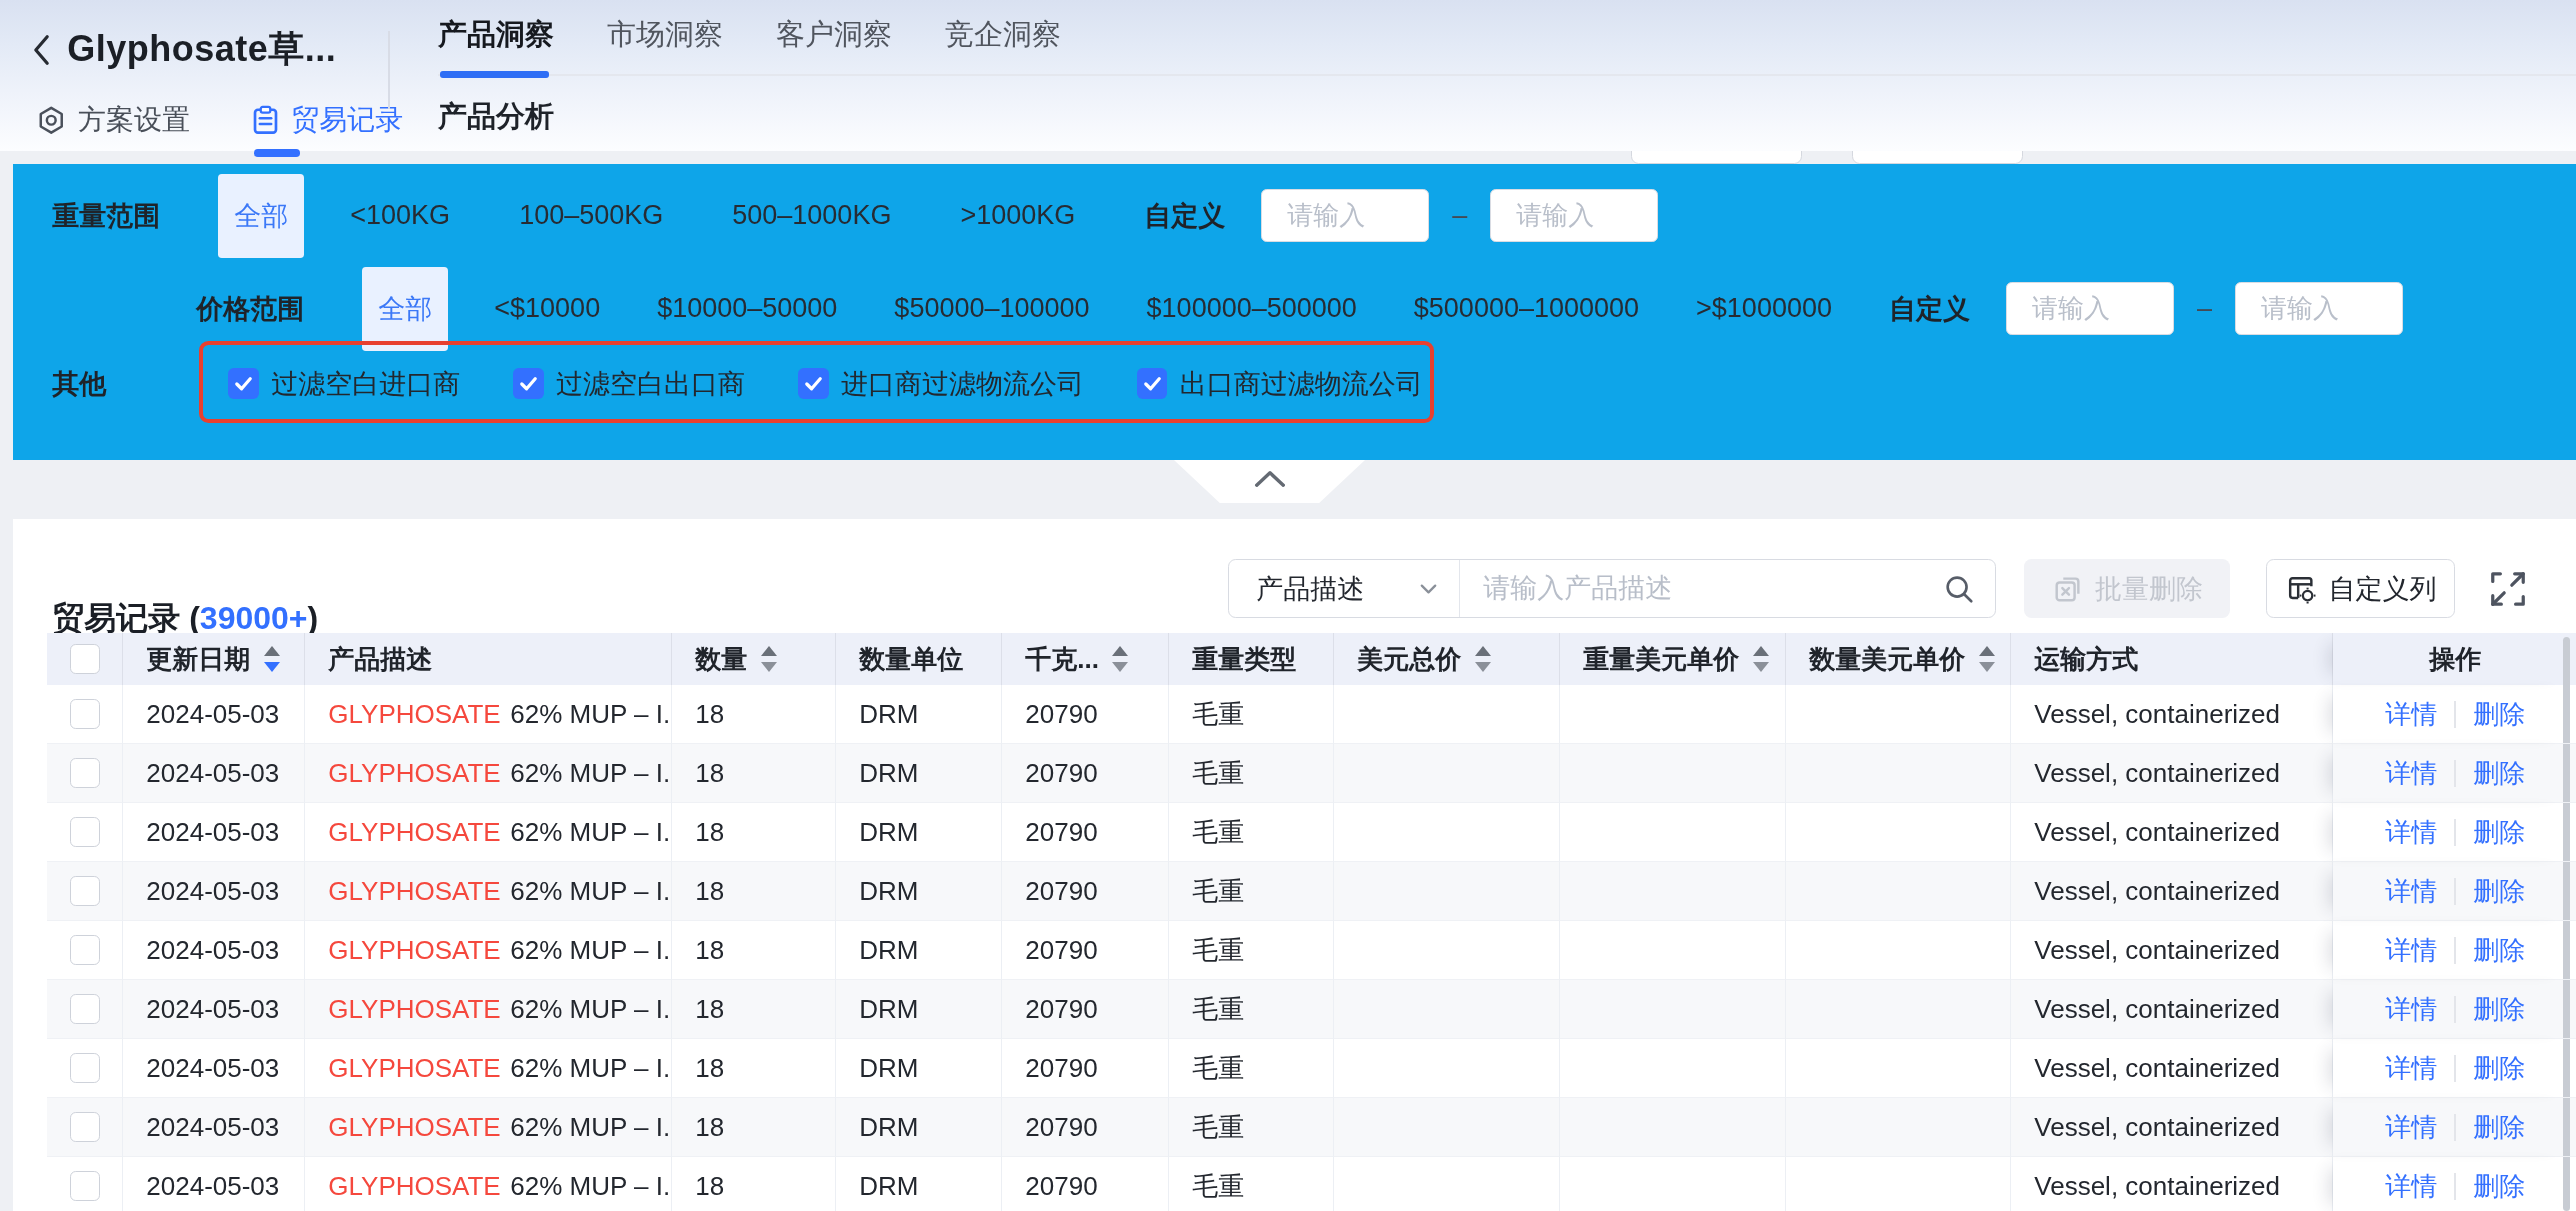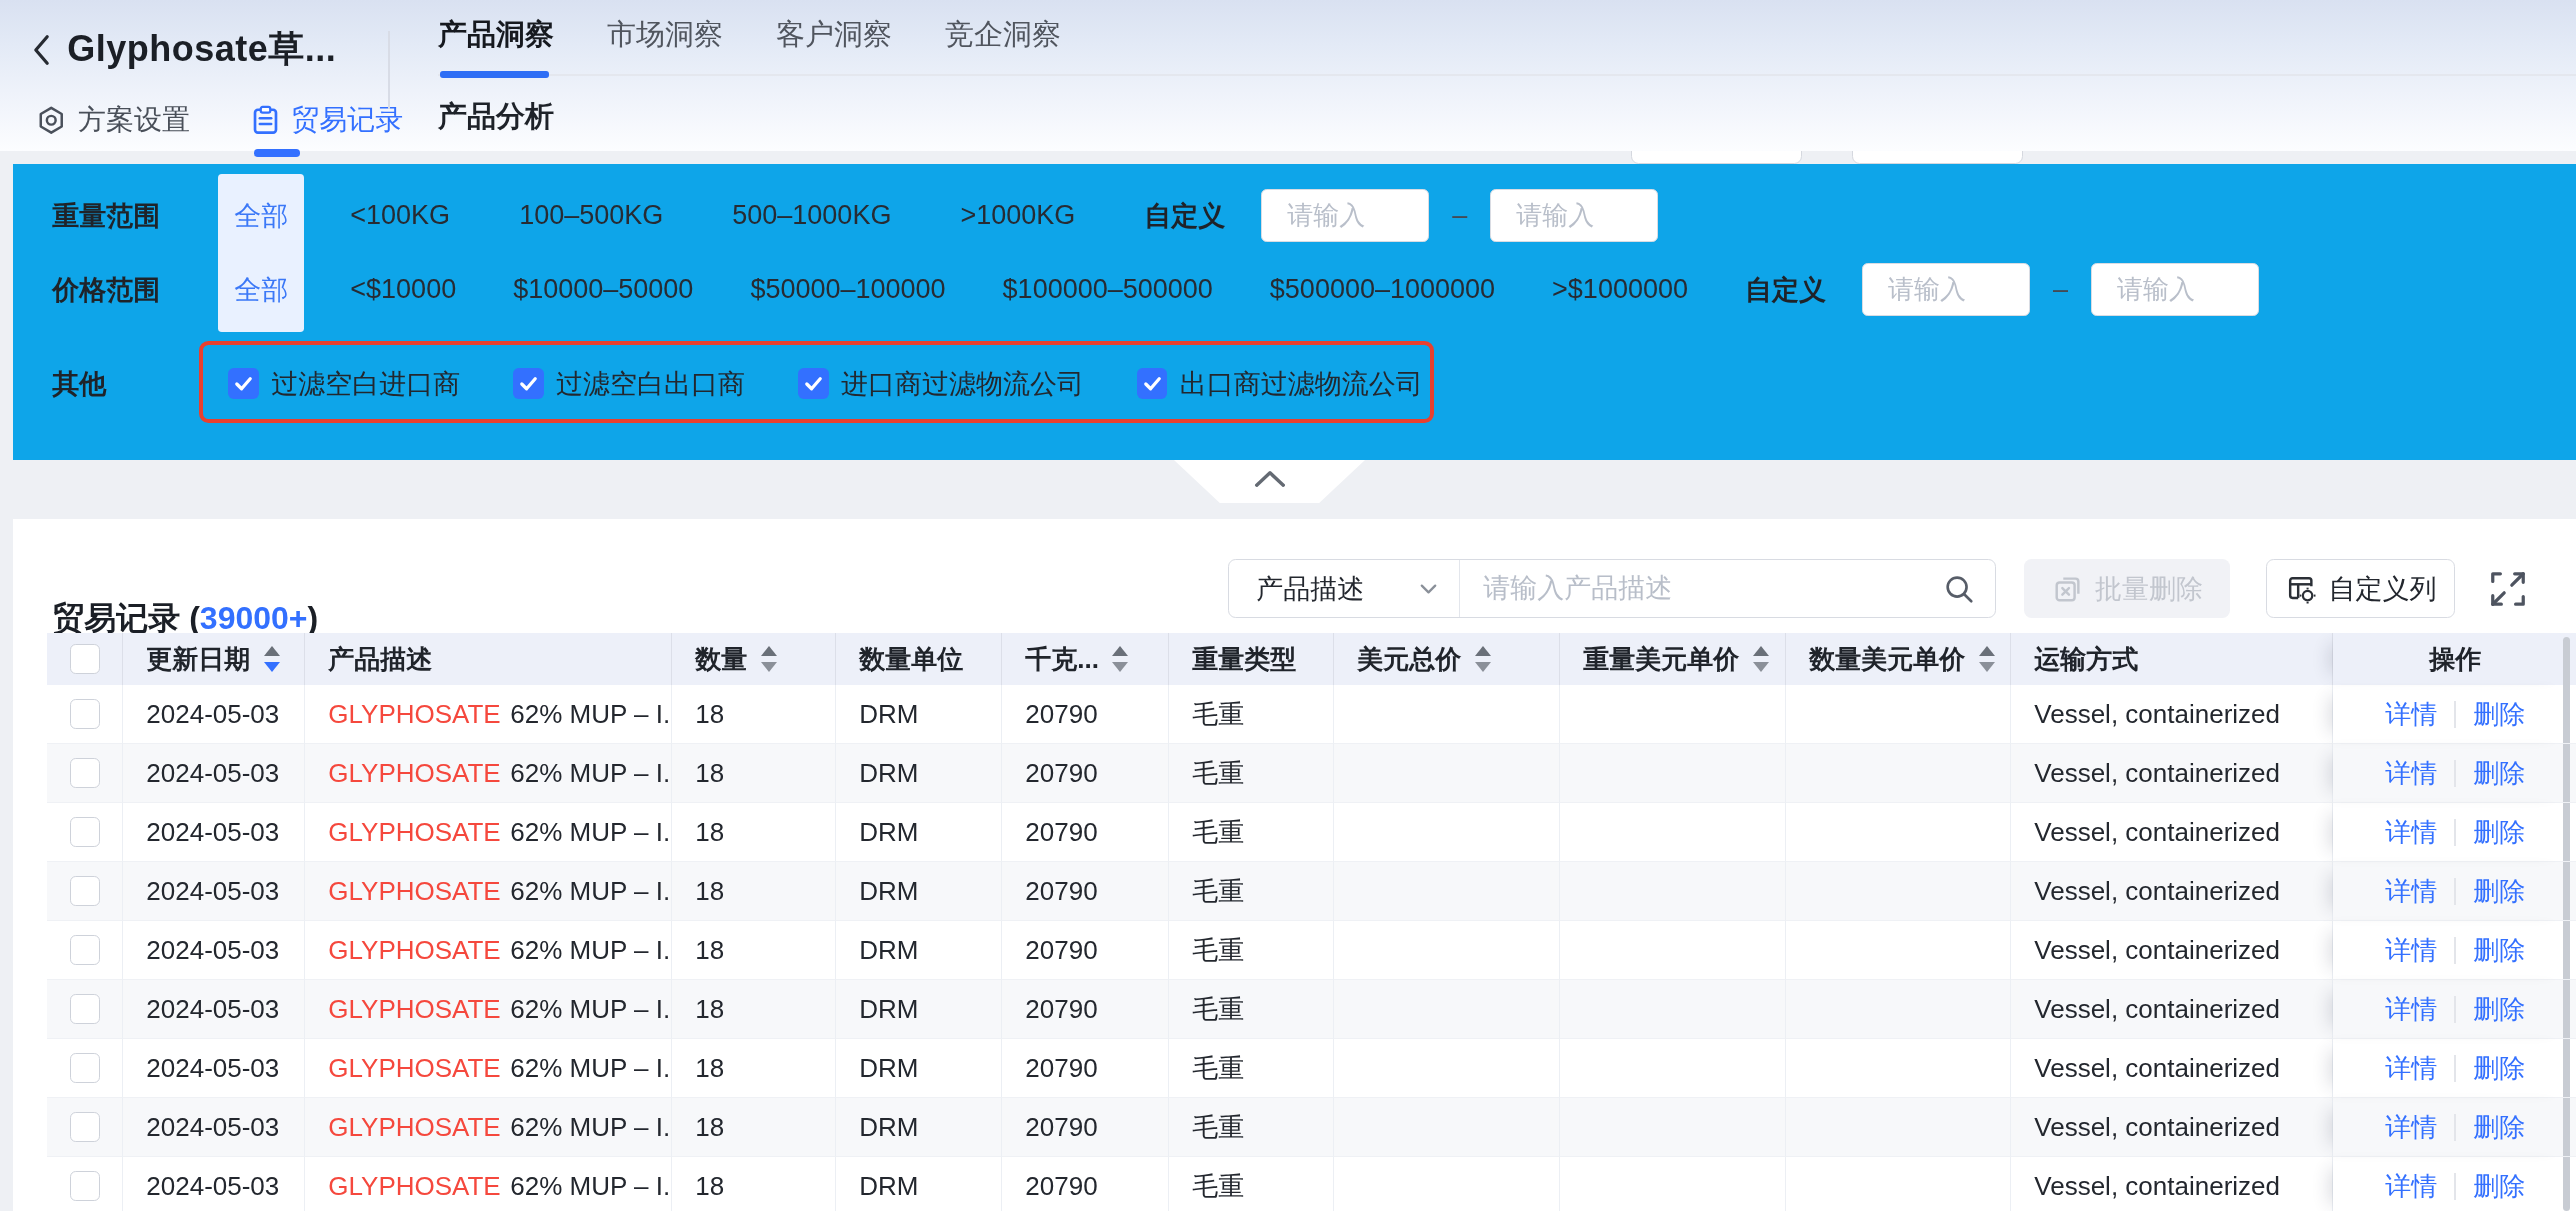--- a/index.html
+++ b/index.html
@@ -160,21 +160,21 @@
         <span class="opt">100–500KG</span>
         <span class="opt">500–1000KG</span>
         <span class="opt">&gt;1000KG</span>
       </span>
     <span class="custom-label">自定义</span>
     <input class="range-input" placeholder="请输入" style="">
     <span class="range-dash">–</span>
     <input class="range-input dash-gap" placeholder="请输入" style="">
   </div>
 
-  <div class="filter-row" style="top:97px;">
+  <div class="filter-row" style="top:116px;justify-content:center;">
     <span class="filter-label">价格范围</span>
     <span class="chip">全部</span>
     <span class="opt-list" id="price-options">
         <span class="opt">&lt;$10000</span>
         <span class="opt">$10000–50000</span>
         <span class="opt">$50000–100000</span>
         <span class="opt">$100000–500000</span>
         <span class="opt">$500000–1000000</span>
         <span class="opt">&gt;$1000000</span>
       </span>

